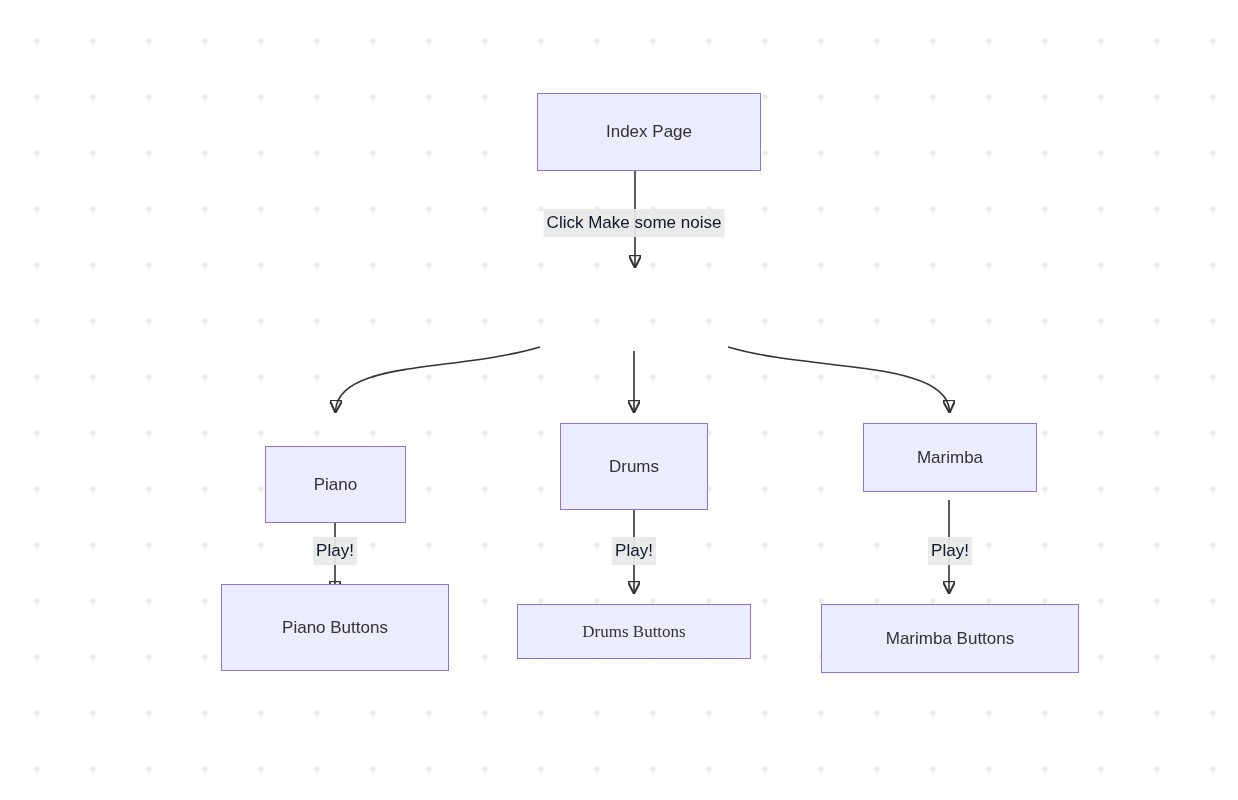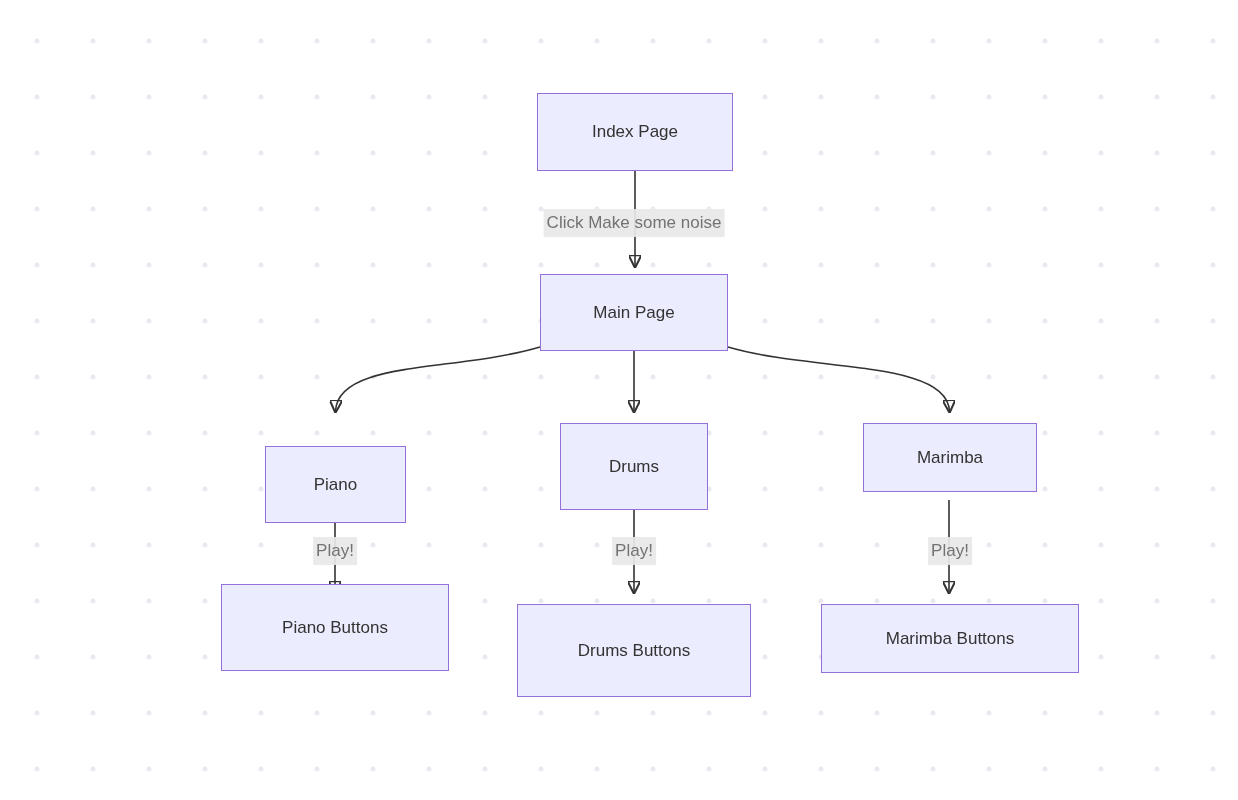--- a/index.html
+++ b/index.html
@@ -39,38 +39,38 @@
     font-size: 17px;
     display: flex;
     align-items: center;
     justify-content: center;
     text-align: center;
   }
   .edge-label {
     position: absolute;
     box-sizing: border-box;
     background: rgba(232,232,232,0.92);
-    color: #737373;
+    color: #0f172a;
     font-size: 17px;
     line-height: 1;
     padding: 5px 3px 6px 3px;
     display: flex;
     align-items: center;
     justify-content: center;
     white-space: nowrap;
     transform: translate(-50%, -50%);
   }
   
-  #node-index           { left: 537px; top:  93px; width: 196px; height: 78px; }
+  #node-index           { left: 537px; top:  93px; width: 224px; height: 78px; }
   #node-main            { left: 540px; top: 274px; width: 188px; height: 77px; }
   #node-piano           { left: 265px; top: 423px; width: 141px; height: 77px; margin-top: 23px; }
   #node-drums           { left: 560px; top: 423px; width: 148px; height: 87px; }
   #node-marimba         { left: 863px; top: 423px; width: 174px; height: 69px; }
   #node-piano-buttons   { left: 221px; top: 584px; width: 228px; height: 87px; }
-  #node-drums-buttons   { left: 517px; top: 604px; width: 234px; height: 93px; }
+  #node-drums-buttons   { left: 517px; top: 604px; width: 234px; height: 55px; font-family: Liberation Serif, serif; }
   #node-marimba-buttons { left: 821px; top: 604px; width: 258px; height: 69px; }
   
   #label-index-main     { left: 634px; top: 223px; }
   #label-piano-play     { left: 335px; top: 551px; }
   #label-drums-play     { left: 634px; top: 551px; }
   #label-marimba-play   { left: 950px; top: 551px; }
 </style>
 </head>
 <body>
 
@@ -90,21 +90,20 @@
     <path d="M634,500 L634,592" marker-end="url(#arrowhead)"></path>
     <path d="M949,500 L949,592" marker-end="url(#arrowhead)"></path>
   </svg>
 
   <div class="edge-label" id="label-index-main">Click Make some noise</div>
   <div class="edge-label" id="label-piano-play">Play!</div>
   <div class="edge-label" id="label-drums-play">Play!</div>
   <div class="edge-label" id="label-marimba-play">Play!</div>
 
   <div class="node" id="node-index">Index Page</div>
-  <div class="node" id="node-main">Main Page</div>
   <div class="node" id="node-piano">Piano</div>
   <div class="node" id="node-drums">Drums</div>
   <div class="node" id="node-marimba">Marimba</div>
   <div class="node" id="node-piano-buttons">Piano Buttons</div>
   <div class="node" id="node-drums-buttons">Drums Buttons</div>
   <div class="node" id="node-marimba-buttons">Marimba Buttons</div>
 
 </div>
 
 </body></html>

